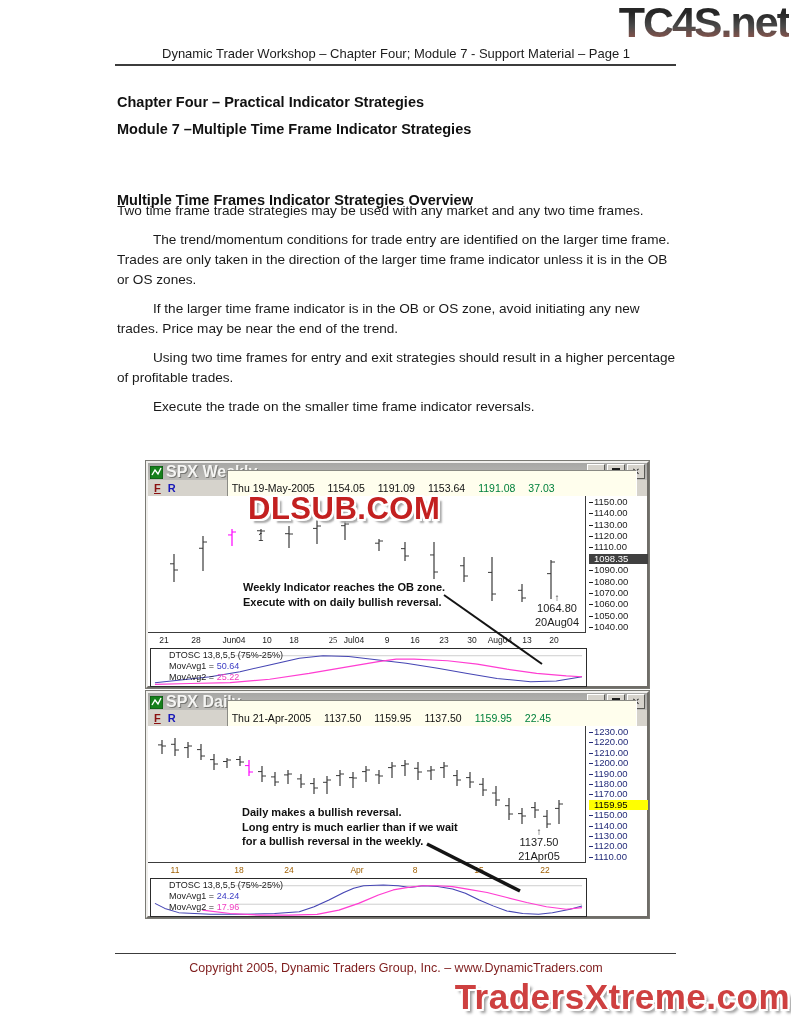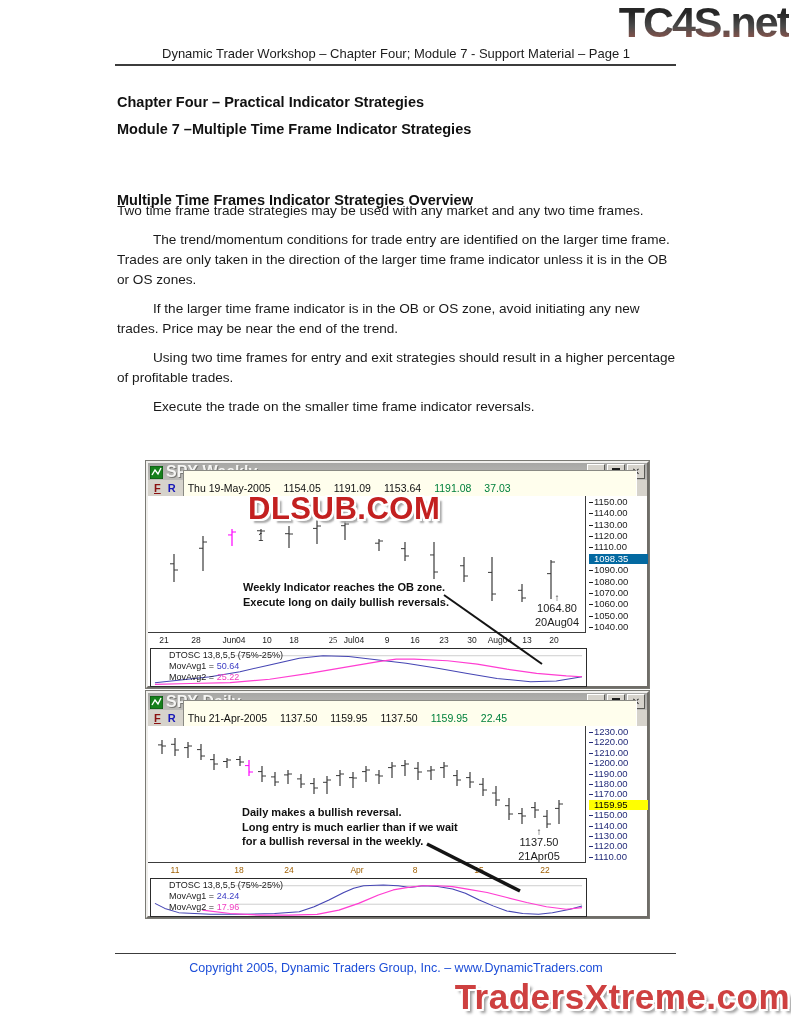--- a/index.html
+++ b/index.html
@@ -17,21 +17,21 @@
 
   
   .h1{position:absolute;left:117px;top:94px;font-size:14.5px;font-weight:bold;}
   .h2{position:absolute;left:117px;top:121px;font-size:14.5px;font-weight:bold;}
   .h3{position:absolute;left:117px;top:176px;font-size:14.5px;font-weight:bold;margin-top:16px;}
   .paras{position:absolute;left:117px;top:201px;width:560px;}
   .paras p{margin:0 0 9px 0;font-size:13.6px;line-height:20px;color:#1a1a1a;}
   .paras p.indent{text-indent:36px;}
 
   
-  .copyright{position:absolute;top:961px;left:117px;width:558px;text-align:center;font-size:12.5px;color:#1d4ed8;}
+  .copyright{position:absolute;top:961px;left:117px;width:558px;text-align:center;font-size:12.5px;color:#7f1d1d;}
   .txtreme{position:absolute;top:977px;right:1px;font-size:35px;font-weight:900;letter-spacing:0.5px;
            color:#ce4040;
            text-shadow:-2px -2px 0 #fff,2px -2px 0 #fff,-2px 2px 0 #fff,2px 2px 0 #fff,
                        -2px 0 0 #fff,2px 0 0 #fff,0 -2px 0 #fff,0 2px 0 #fff,4px 4px 3px #9a9a9a;}
 
   
   .win{position:absolute;left:146px;width:503px;height:227px;background:#d6d3cc;
        border:2px solid;border-color:#f0efec #6f6d68 #6f6d68 #f0efec;box-shadow:0 0 0 1px #7a7a74;box-sizing:border-box;}
   .win0{top:461px;}
   .win1{top:691px;}
@@ -40,41 +40,41 @@
   .win-icon{width:13px;height:13px;margin-right:3px;flex:0 0 auto;}
   .win-title{flex:1;font-size:16px;font-weight:bold;color:#f4f4f2;text-shadow:1px 1px 0 #787874;
              white-space:nowrap;overflow:hidden;}
   .win-btns{display:flex;gap:2px;}
   .wbtn{width:16px;height:13px;background:#d6d3cc;border:1px solid;border-color:#fff #5a5a56 #5a5a56 #fff;
         display:flex;align-items:center;justify-content:center;}
   .toolbar{height:16px;display:flex;align-items:center;padding:0 6px;gap:7px;background:#d6d3cc;}
   .fbtn{font-size:11px;font-weight:bold;color:#8b1111;text-decoration:underline;}
   .rbtn{font-size:11px;font-weight:bold;color:#1818b8;}
   .q-field{flex:1;height:12px;background:#fffeed;border:1px solid;border-color:#8a8a84 #fff #fff #8a8a84;
-           font-size:10.5px;line-height:12px;padding:11px 4px;white-space:nowrap;overflow:hidden;color:#101010;margin-right:4px;}
+           font-size:10.5px;line-height:12px;padding:11px 4px;white-space:nowrap;overflow:hidden;color:#101010;margin-right:4px;margin-left:44px;}
   .q{margin-right:13px;}
   .q.green{color:#00803c;}
 
   .content{position:relative;height:190px;background:#fff;}
   .plot{position:absolute;left:0;top:0;width:437px;height:136px;
         border-right:1px solid #3c3c3c;border-bottom:1px solid #3c3c3c;}
   .bars{position:absolute;inset:0;width:100%;height:100%;}
   .watermark{position:absolute;left:100px;top:-5px;font-size:31px;font-weight:900;letter-spacing:0.5px;
              color:#c32020;
              text-shadow:-2px -2px 0 #fff,2px -2px 0 #fff,-2px 2px 0 #fff,2px 2px 0 #fff,
                          -2px 0 0 #fff,2px 0 0 #fff,0 -2px 0 #fff,0 2px 0 #fff,4px 4px 2px #a8a8a8;}
   .wave{position:absolute;font-size:10px;color:#222;}
   .ann{position:absolute;font-size:11px;font-weight:bold;line-height:14.5px;color:#101010;white-space:nowrap;}
   .callout{position:absolute;font-size:11px;line-height:13.5px;color:#1c1c1c;text-align:center;transform:translateX(-50%);}
   .callout .arr{font-size:10px;line-height:9px;}
   .yaxis{position:absolute;left:441px;top:0;width:59px;height:137px;display:flex;flex-direction:column;
          justify-content:space-between;padding:1px 0;box-sizing:border-box;}
   .ylab{font-size:9.5px;line-height:10px;white-space:nowrap;}
   .ylab::before{content:"";display:inline-block;width:4px;height:1px;background:currentColor;vertical-align:middle;margin-right:1px;}
-  .ylab.hl-gray{background:#0369a1;color:#fff;}
+  .ylab.hl-gray{background:#404040;color:#fff;}
   .ylab.hl-yellow{background:#ffff00;color:#000;}
   .ylab.hl-gray::before,.ylab.hl-yellow::before{background:transparent;}
   .xaxis{position:absolute;left:0;top:138px;width:437px;height:12px;}
   .xlab{position:absolute;top:1px;font-size:8.5px;transform:translateX(-50%);white-space:nowrap;}
   .indbox{position:absolute;left:2px;top:152px;width:435px;height:37px;border:1px solid #2c2c2c;background:#fff;}
   .indsvg{position:absolute;inset:0;width:100%;height:100%;}
   .indtext{position:absolute;left:18px;top:1px;font-size:9px;line-height:11px;color:#1a1a1a;white-space:nowrap;}
   .indtext .v1{color:#3c3cc4;}
   .indtext .v2{color:#f03cc0;}
   .overlay{position:absolute;inset:0;width:100%;height:100%;pointer-events:none;}
@@ -177,21 +177,21 @@
             <line x1="370" y1="94.3" x2="374" y2="94.3" stroke="#3a3a3a" stroke-width="1"></line>
             <line x1="374" y1="102" x2="378" y2="102" stroke="#3a3a3a" stroke-width="1"></line>
             <line x1="403" y1="64" x2="403" y2="103" stroke="#3a3a3a" stroke-width="1.2"></line>
             <line x1="399" y1="77.65" x2="403" y2="77.65" stroke="#3a3a3a" stroke-width="1"></line>
             <line x1="403" y1="66" x2="407" y2="66" stroke="#3a3a3a" stroke-width="1"></line>
           </svg>
         <div class="watermark">DLSUB.COM</div>
         <div class="wave" style="left: 110px; top: 36px;">1</div>
         <div class="ann" style="left: 95px; top: 84px;">
           <div>Weekly Indicator reaches the OB zone.</div>
-          <div>Execute long on daily bullish reversals.</div>
+          <div>Execute with on daily bullish reversal.</div>
           <div></div>
         </div>
         <div class="callout" style="left: 409px; top: 97px;">
           <div class="arr">↑</div>
           <div>1064.80</div>
           <div>20Aug04</div>
         </div>
       </div>
       <div class="yaxis" style="color: rgb(26, 26, 26);">
           <span class="ylab">1150.00</span>

